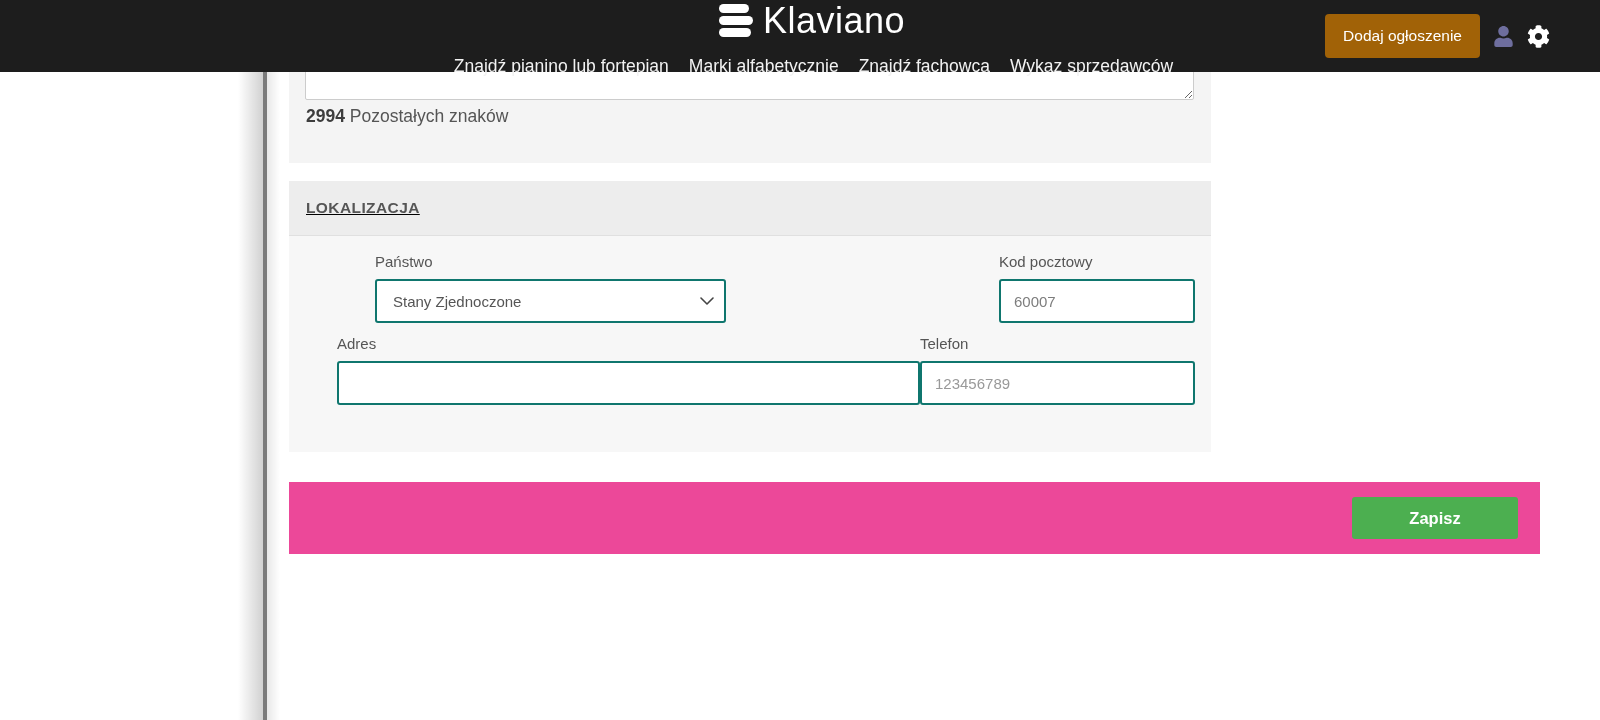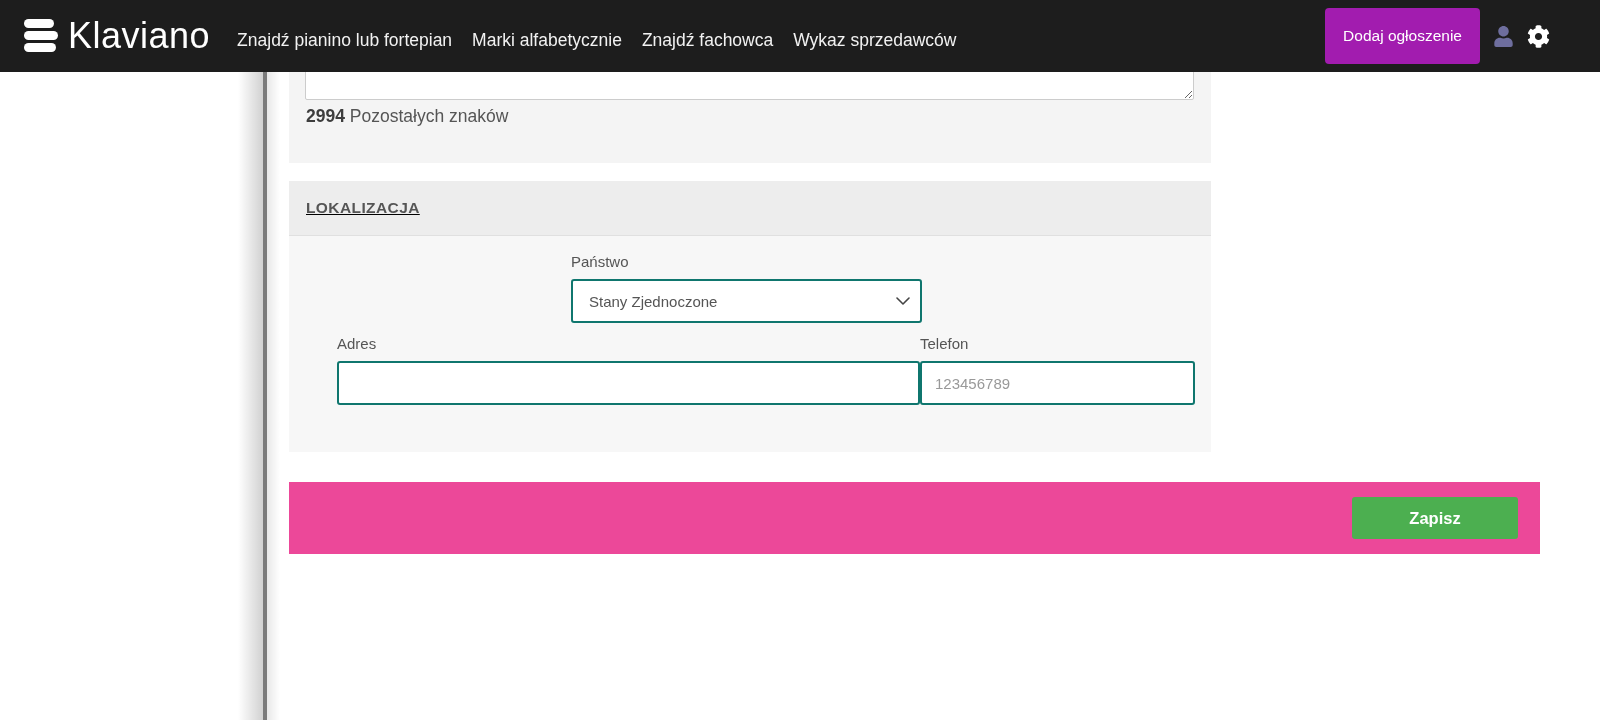--- a/index.html
+++ b/index.html
@@ -2,29 +2,29 @@
 <html><head>
 <meta charset="utf-8">
 <style>
   * { margin:0; padding:0; box-sizing:border-box; }
   html,body { width:1600px; height:720px; overflow:hidden; background:#fff;
               font-family:"Liberation Sans", sans-serif; }
   .page { position:relative; width:1600px; height:720px; background:#fff; }
 
   
   .header { position:absolute; top:0; left:0; width:1600px; height:72px;
-            background:#1d1d1d; z-index:10; display:flex; align-items:center; }
+            background:#1d1d1d; z-index:10; display:flex; align-items:center;flex-direction:column; }
   .brand { display:flex; align-items:center; margin-left:24px; cursor:pointer; }
   .brand svg { display:block; }
   .brand-text { color:#fff; font-size:36px; font-weight:400; letter-spacing:0.5px; margin-left:8px; }
   .nav { display:flex; align-items:center; margin-left:27px; column-gap:20px; }
   .nav-item { color:#f2f2f2; font-size:17.5px; padding:6px 0; cursor:pointer; white-space:nowrap;margin-top:8px; }
   .header-right { position:absolute; right:50px; top:0; height:72px; display:flex; align-items:center; }
-  .add-btn { background:#a21caf; color:#fff; border:none; border-radius:4px;
-             height:56px; padding:0 18px; font-size:15.5px; cursor:pointer;
+  .add-btn { background:#a16207; color:#fff; border:none; border-radius:4px;
+             height:44px; padding:0 18px; font-size:15.5px; cursor:pointer;
              font-family:"Liberation Sans", sans-serif; }
   .hdr-icon { margin-left:13px; display:flex; align-items:center; cursor:pointer; }
 
   
   .vline-shadow-l { position:absolute; left:238px; top:72px; width:25px; height:648px;
                     background:linear-gradient(to right, rgba(0,0,0,0), rgba(0,0,0,0.18)); }
   .vline { position:absolute; left:263px; top:72px; width:4px; height:648px; background:#7b7b7b; }
   .vline-shadow-r { position:absolute; left:267px; top:72px; width:13px; height:648px;
                     background:linear-gradient(to right, rgba(0,0,0,0.09), rgba(0,0,0,0)); }
 
@@ -127,20 +127,24 @@
             </select>
             <span class="chev">
               <svg width="14" height="9" viewBox="0 0 14 9">
                   <path d="M1 1.5l6 6 6-6" fill="none" stroke="#444" stroke-width="1.6" stroke-linecap="round" stroke-linejoin="round"></path>
                 </svg>
             </span>
           </div>
         </div>
         <div class="field col-city">
         </div>
+        <div class="field col-postal">
+          <label>Kod pocztowy</label>
+          <input type="text" value="60007" style="">
+        </div>
       </div>
       <div class="row row2">
         <div class="field col-address">
           <label>Adres</label>
           <input type="text" value="" style="">
         </div>
         <div class="field col-phone">
           <label>Telefon</label>
           <input type="text" value="123456789" style="">
         </div>

